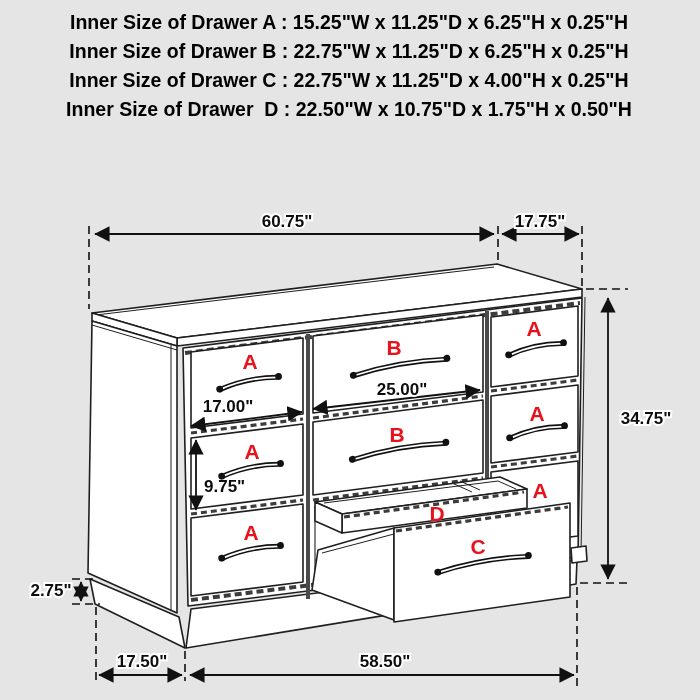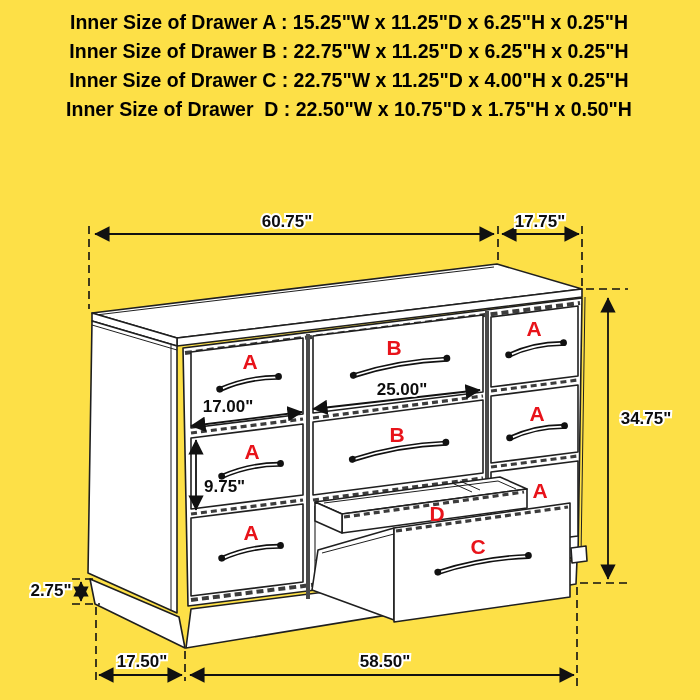--- a/index.html
+++ b/index.html
@@ -1,16 +1,16 @@
 <!DOCTYPE html>
 <html><head>
 <meta charset="utf-8">
 <style>
   html,body{margin:0;padding:0;background:#fff}
-  #stage{position:relative;width:700px;height:700px;background:#fde047;overflow:hidden}
+  #stage{position:relative;width:700px;height:700px;background:#e5e5e5;overflow:hidden}
   svg{display:block}
   .t{font:700 19.5px "Liberation Sans",sans-serif;fill:#000}
   .dim{stroke:#111;stroke-width:1.8;fill:none}
   .dash{stroke:#111;stroke-width:1.6;stroke-dasharray:8 5;fill:none}
   .dl{font:700 17px "Liberation Sans",sans-serif;fill:#0d0d0d;paint-order:stroke;stroke:#fff;stroke-width:4;text-anchor:middle}
   .dls{text-anchor:start}
   .face{fill:#fff;stroke:#1f1f1f;stroke-width:1.6;stroke-linejoin:round}
   .thin{stroke:#1f1f1f;stroke-width:1;fill:none}
   .sill{stroke:#3c3c3c;stroke-width:4;stroke-dasharray:7 4;fill:none}
   .sill2{stroke:#3c3c3c;stroke-width:3.2;stroke-dasharray:6 4;fill:none}

